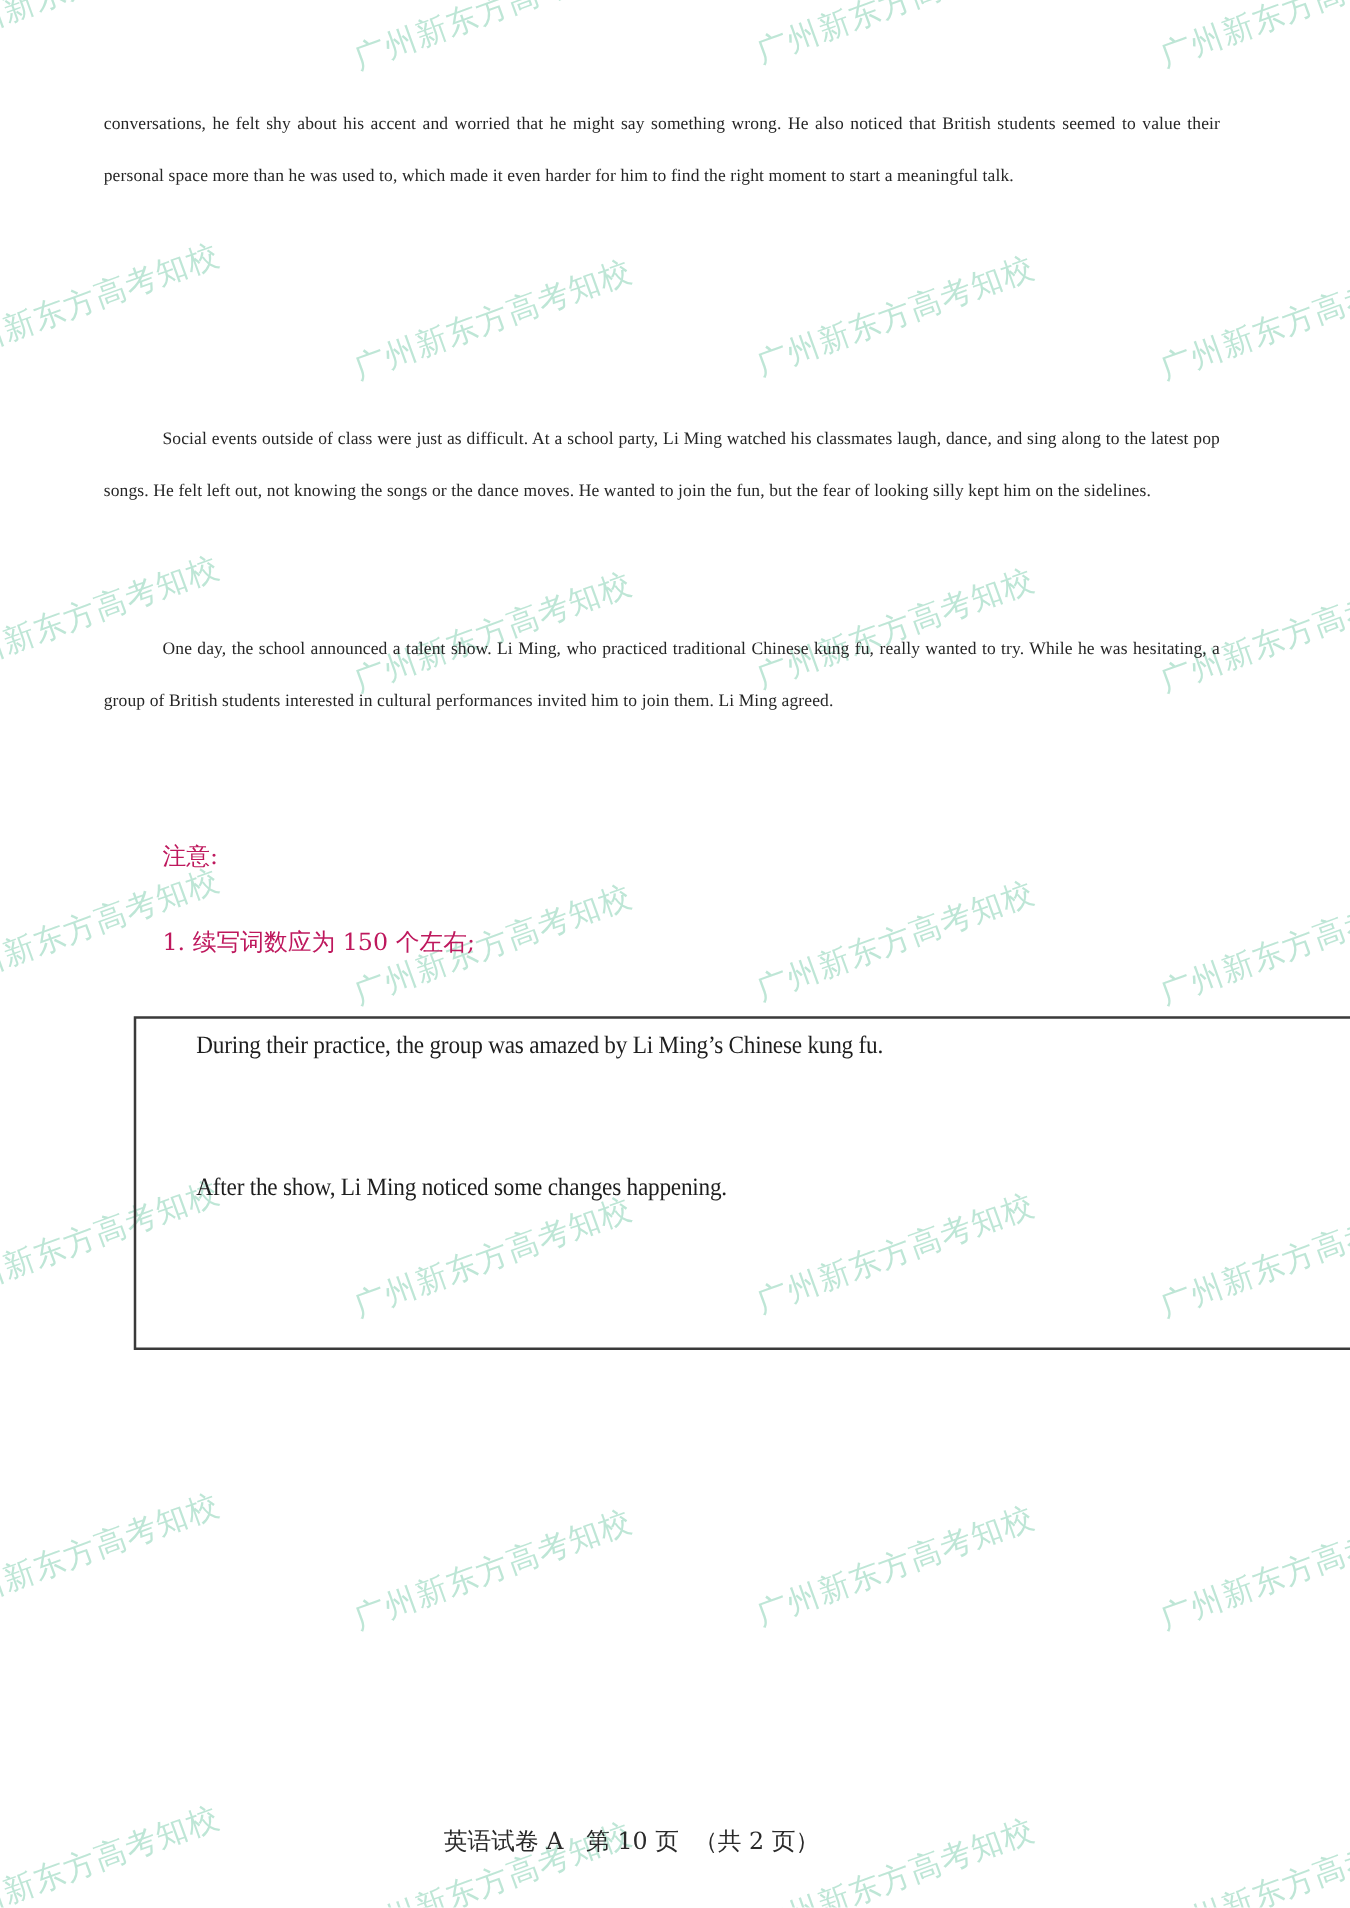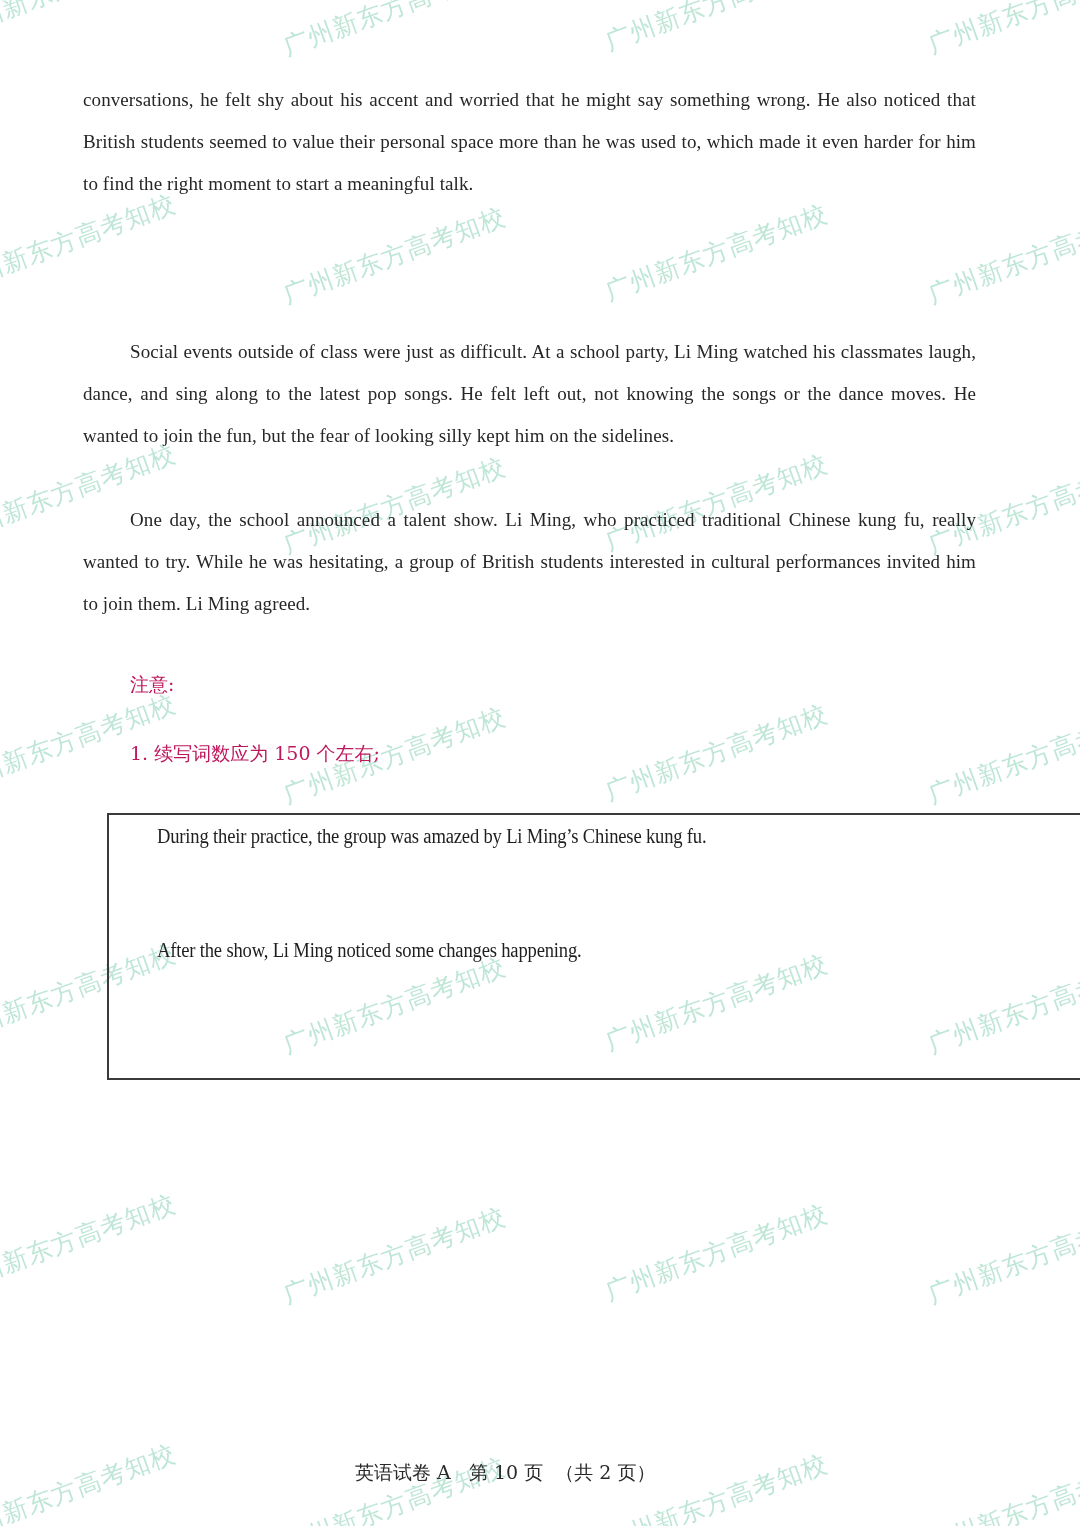--- a/index.html
+++ b/index.html
@@ -5,21 +5,21 @@
   html, body { margin: 0; padding: 0; }
   body {
     width: 1080px; height: 1526px; position: relative; overflow: hidden;
     background: #ffffff;
     font-family: "Liberation Serif", "DejaVu Serif", serif;
     color: #262626;
   }
   .page { position: absolute; inset: 0; }
   .para {
     position: absolute; left: 83px; width: 893px;
-    font-size: 19px; line-height: 42px;
+    font-size: 14px; line-height: 42px;
     text-align: justify; text-align-last: left;
     letter-spacing: 0.1px;
   }
   .para .indent { display: inline-block; width: 47px; }
   .notice {
     position: absolute; left: 130px;
     font-family: "DejaVu Serif", "Liberation Serif", serif;
     font-size: 19px; color: #be185d;
   }
   .notice-title { position: absolute; top: 672px; left: 130px; }

